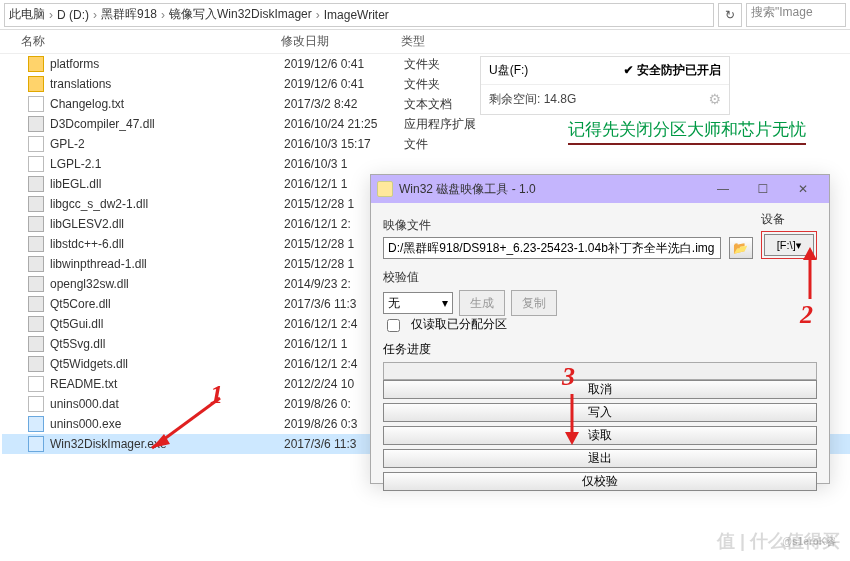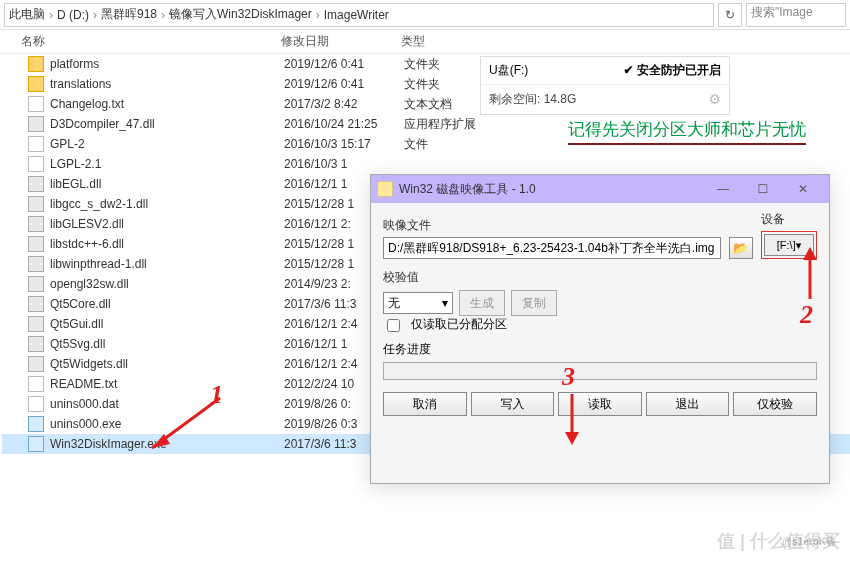--- a/index.html
+++ b/index.html
@@ -40,21 +40,21 @@
 .folder-btn { width: 24px; height: 22px; border: 1px solid #888; background: linear-gradient(#fff,#e0e0e0); display: flex; align-items: center; justify-content: center; font-size: 12px; }
 .device-col { width: 56px; }
 .device-box { border: 1px solid #d33; padding: 2px; }
 .device-sel { width: 100%; height: 22px; border: 1px solid #888; background: #eee; font-size: 11px; display: flex; align-items: center; justify-content: center; }
 .hash-row { display: flex; align-items: center; gap: 6px; margin-top: 4px; }
 .hash-sel { width: 70px; height: 22px; border: 1px solid #888; background: #fff; font-size: 12px; display: flex; align-items: center; justify-content: space-between; padding: 0 4px; }
 .hash-btn { height: 22px; padding: 12px 10px; border: 1px solid #aaa; background: #eee; color: #999; font-size: 12px; display: flex; align-items: center; }
 .chk-row { display: flex; align-items: flex-start; gap: 8px; font-size: 12px; }
 .progress-lbl { font-size: 12px; margin-top: 6px; }
 .progress-bar { height: 18px; border: 1px solid #aaa; background: #f0f0f0; margin-top: 4px; }
-.btn-row { display: flex; gap: 4px; margin-top: 12px; }
+.btn-row { display: flex; gap: 4px; margin-top: 0; flex-direction: column; }
 .dlg-btn { flex: 1; height: 24px; border: 1px solid #888; background: linear-gradient(#fdfdfd,#e6e6e6); font-size: 12px; display: flex; align-items: center; justify-content: center; }
 .marker { position: absolute; color: #e02020; font-weight: bold; font-size: 26px; font-style: italic; font-family: Georgia, serif; }
 .m1 { top: 380px; left: 210px; }
 .m2 { top: 300px; left: 800px; }
 .m3 { top: 362px; left: 562px; }
 svg.arrow { position: absolute; pointer-events: none; }
 .watermark { position: absolute; bottom: 8px; right: 10px; font-size: 18px; color: rgba(0,0,0,0.15); font-weight: bold; }
 .wm-sub { position: absolute; bottom: 12px; right: 14px; font-size: 10px; color: rgba(0,0,0,0.22); font-weight: bold; }
 </style>
 </head>

